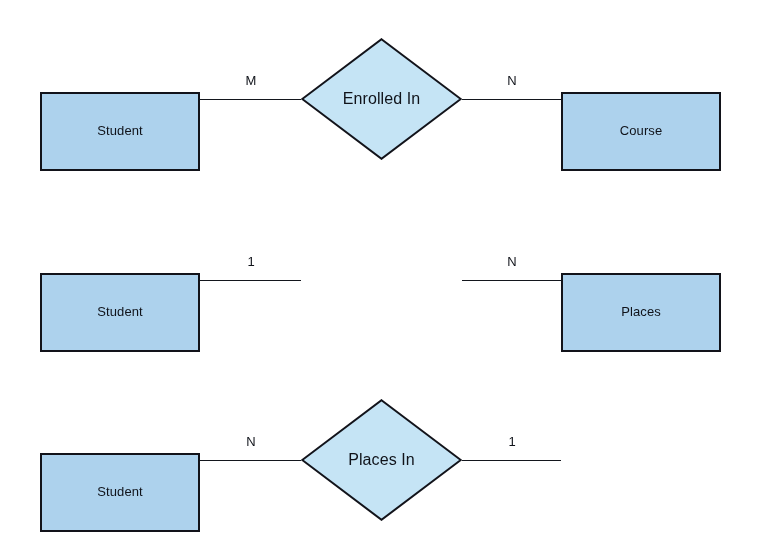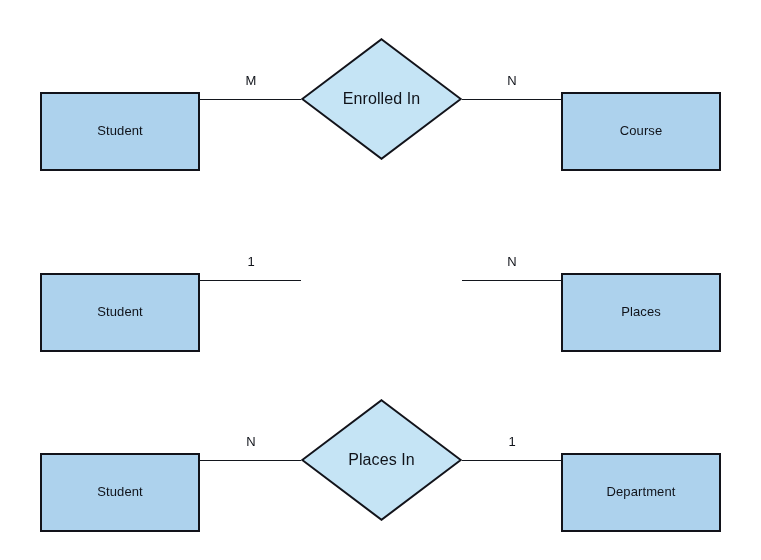--- a/index.html
+++ b/index.html
@@ -146,18 +146,15 @@
     <div class="connector connector-left"></div>
     <div class="card card-left">N</div>
     <div class="rel">
       <svg class="rel-shape" viewBox="0 0 161 122" preserveAspectRatio="none">
         <polygon points="80.5,1.2 159.8,61 80.5,120.8 1.2,61" fill="#C5E4F5" stroke="#12131a" stroke-width="2"></polygon>
       </svg>
       <span class="rel-label">Places In</span>
     </div>
     <div class="connector connector-right"></div>
     <div class="card card-right">1</div>
-    <div class="entity entity-right">
-      <span class="entity-label">Department</span>
-    </div>
   </div>
 
 </div>
 
 </body></html>

